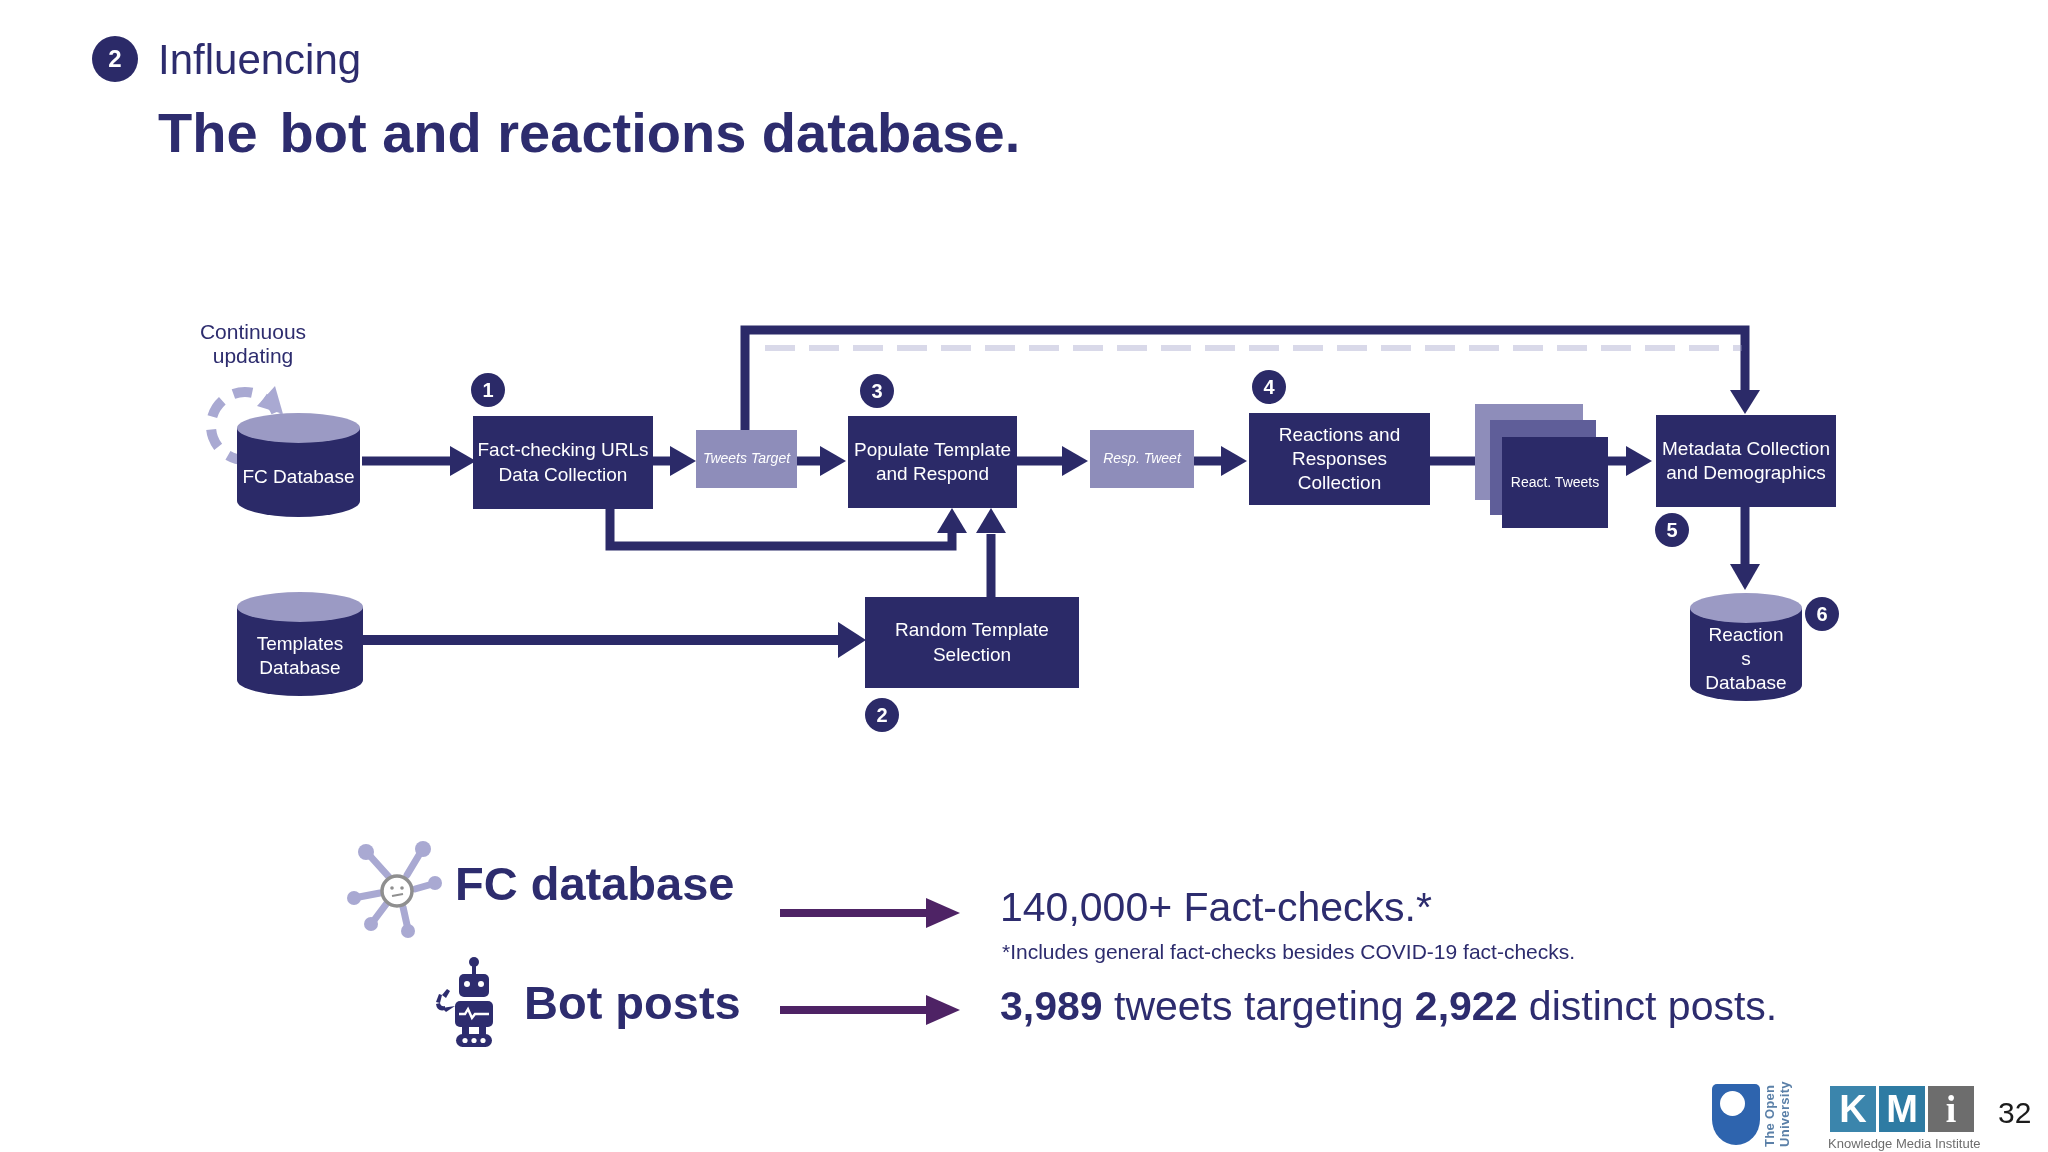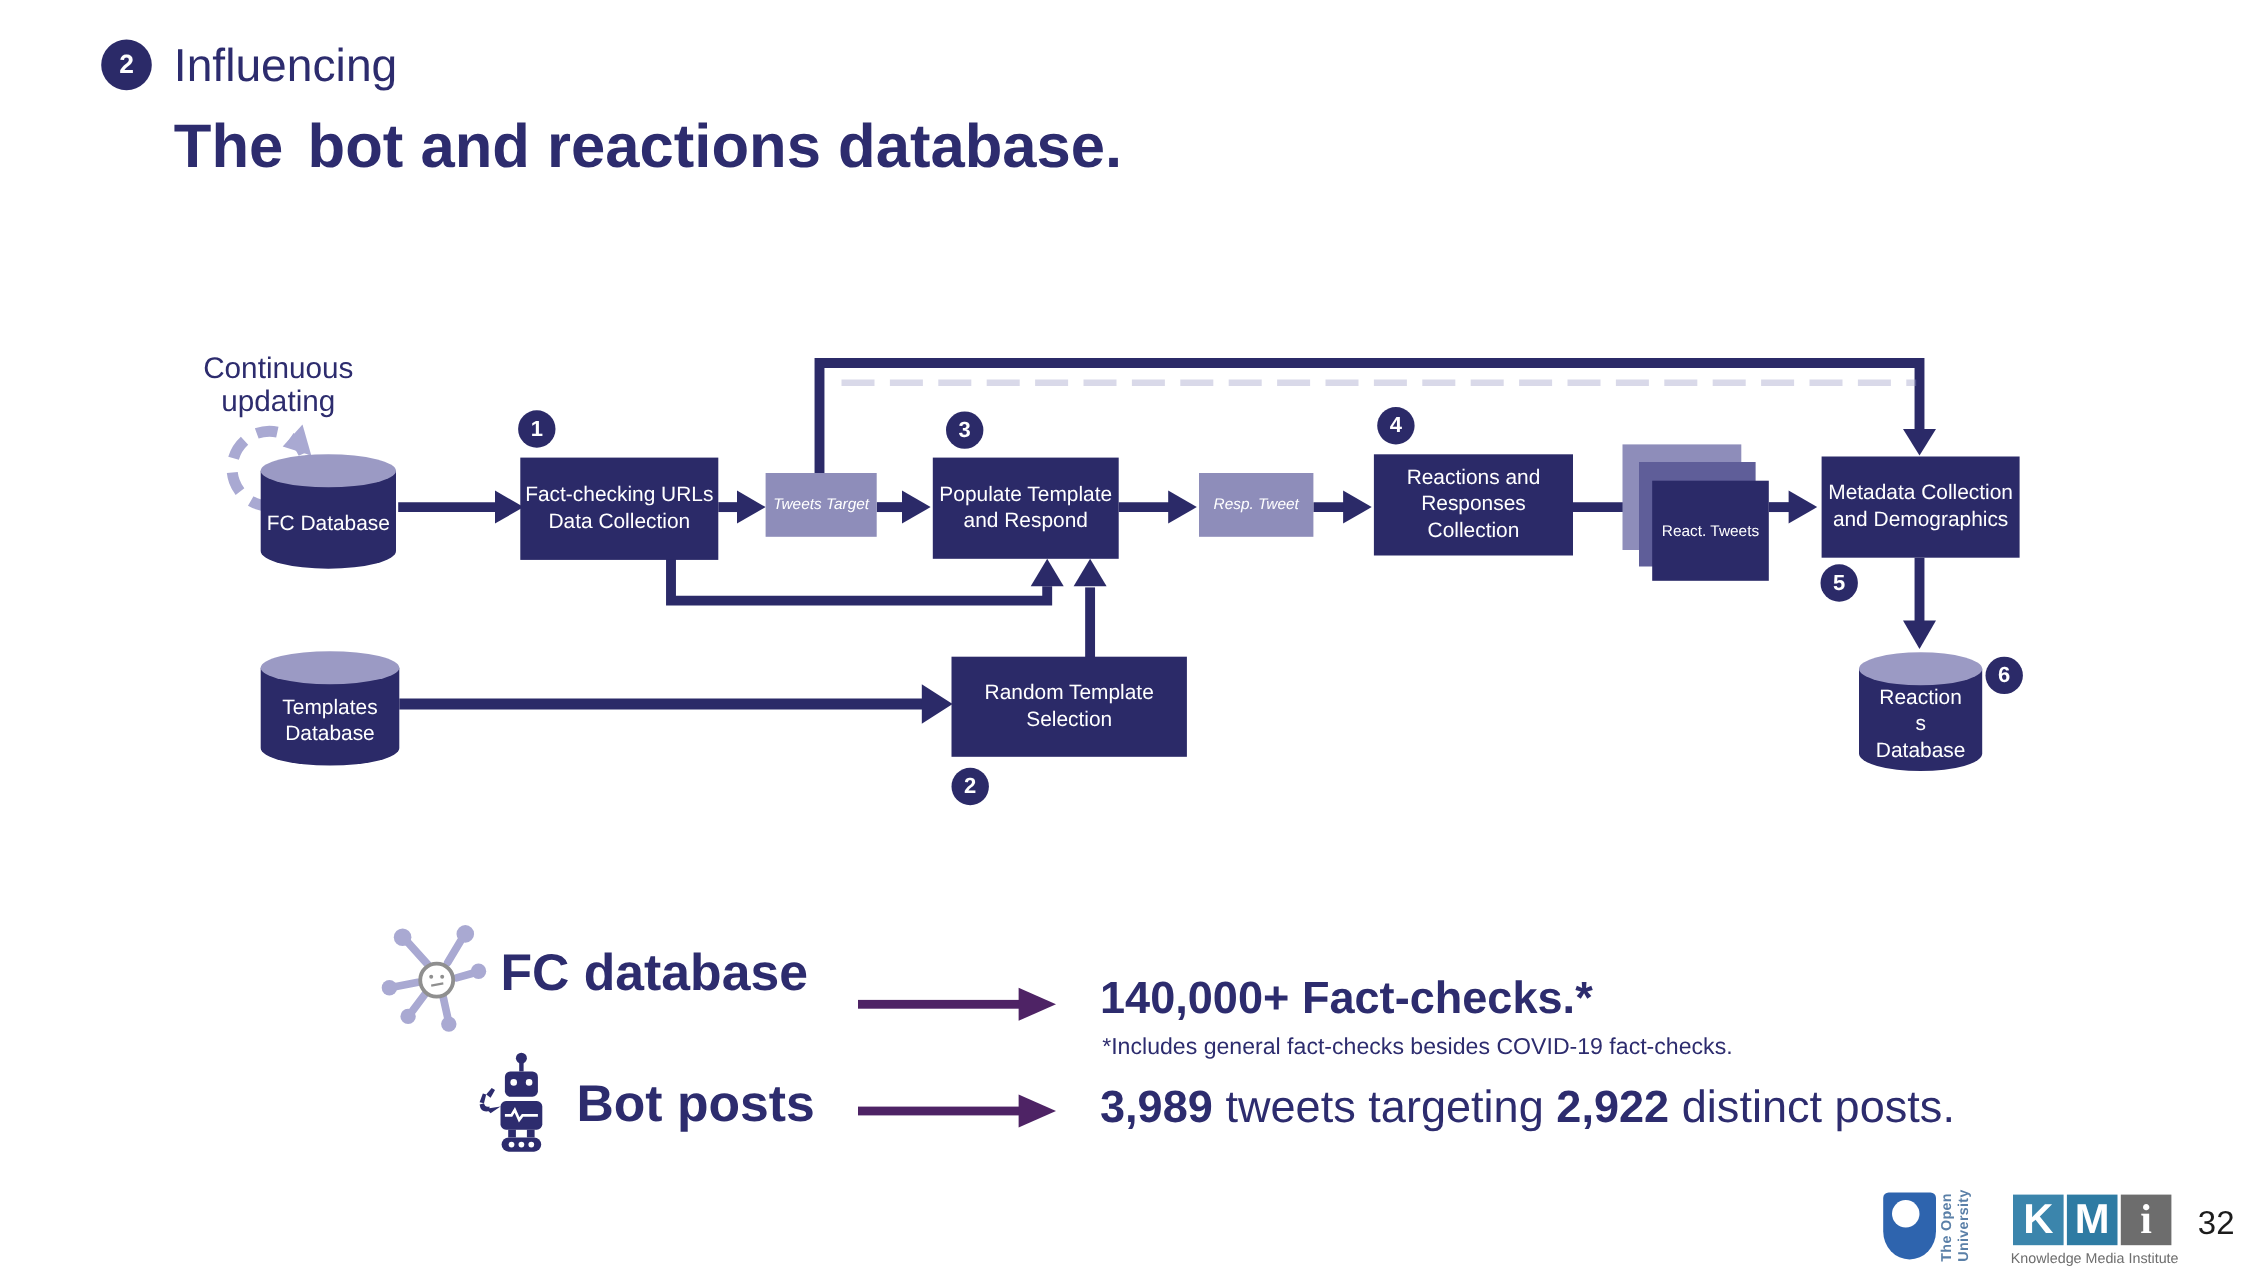--- a/index.html
+++ b/index.html
@@ -25,25 +25,25 @@
   .badge{position:absolute;width:34px;height:34px;border-radius:50%;background:var(--navy);
     color:#fff;font-weight:bold;font-size:20px;display:flex;align-items:center;justify-content:center;z-index:5;}
   .cyl{position:absolute;}
   .cyl-top{position:absolute;left:0;right:0;top:0;height:30px;border-radius:50%;background:var(--lavender);z-index:2;}
   .cyl-body{position:absolute;left:0;right:0;top:15px;bottom:0;background:var(--navy);
     border-radius:0 0 50% 50% / 0 0 16px 16px;}
   .cyl-label{position:absolute;left:0;right:0;top:28px;bottom:4px;display:flex;align-items:center;
     justify-content:center;color:#fff;text-align:center;font-size:19px;line-height:1.25;z-index:3;}
   .cyl-label.narrow{padding:0 14px;overflow-wrap:anywhere;}
   .cont-label{position:absolute;left:168px;top:320px;width:170px;text-align:center;
-    font-size:27px;font-weight:500;line-height:1.12;color:var(--textNavy);}
+    font-size:21px;font-weight:500;line-height:1.12;color:var(--textNavy);}
 
   
   .stat-label{position:absolute;font-size:47px;font-weight:bold;color:var(--textNavy);}
-  .stat-value{position:absolute;font-size:41px;font-weight:bold;color:var(--textNavy);}
+  .stat-value{position:absolute;font-size:41px;font-weight:normal;color:var(--textNavy);}
   .stat-foot{position:absolute;font-size:21px;color:var(--textNavy);}
   .stat-rich{position:absolute;font-size:41px;color:var(--textNavy);line-height:1.3;width:790px;}
   .stat-rich b{font-weight:bold;}
 
   
   .ou-shield{position:absolute;left:1712px;top:1084px;width:48px;height:61px;background:var(--ouBlue);
     border-radius:5px 5px 50% 50% / 5px 5px 42% 42%;}
   .ou-shield .hole{position:absolute;left:8px;top:7px;width:25px;height:25px;border-radius:50%;background:#fff;}
   .ou-vtext{position:absolute;left:1762px;top:1083px;height:64px;writing-mode:vertical-rl;
     transform:rotate(180deg);font-size:13px;font-weight:600;color:var(--ouTextBlue);line-height:15px;

